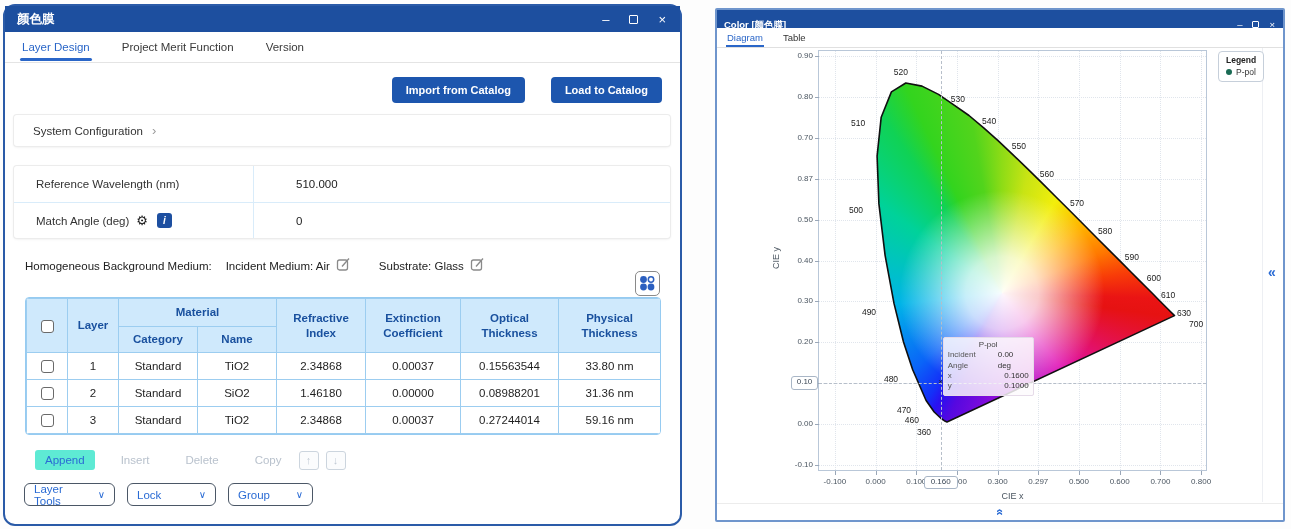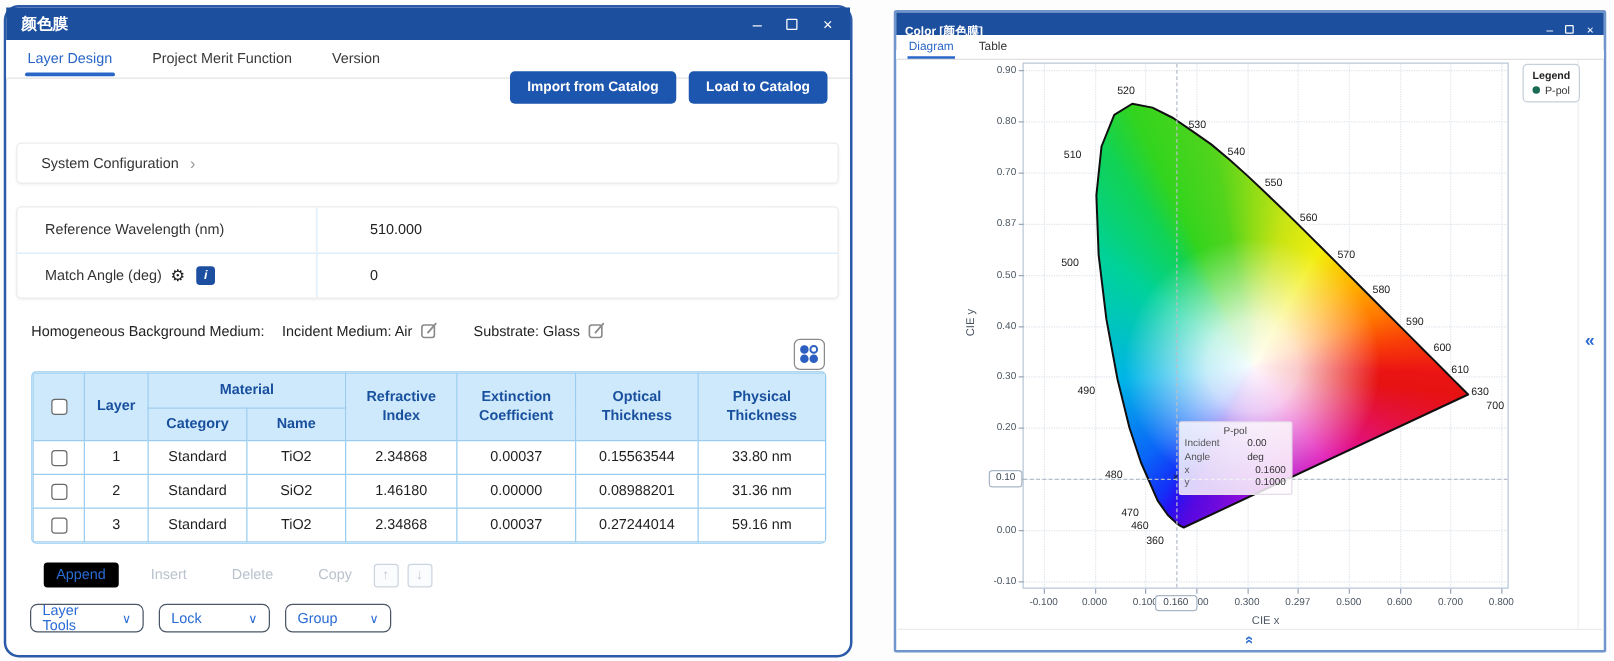--- a/index.html
+++ b/index.html
@@ -14,21 +14,21 @@
   .titlebar .ttl { font-size:12.5px; font-weight:bold; padding-left:12px; }
   .win-controls { margin-left:auto; display:flex; align-items:center; gap:20px; padding-right:14px; }
   .win-controls span { color:#fff; font-size:13px; line-height:1; cursor:default; }
   .max-sq { display:inline-block; width:9px; height:9px; border:1.5px solid #fff; border-radius:1px; }
   .tabbar { position:absolute; left:0; top:26px; right:0; height:31px; background:#fff;
     border-bottom:1px solid #e4e4e4; display:flex; align-items:center; gap:28px; padding-left:15px; }
   .tab { font-size:11.5px; color:#3a3a3a; padding:7px 2px 8px 2px; position:relative; }
   .tab.active { color:#2a66c8; }
   .tab.active::after { content:""; position:absolute; left:0; right:0; bottom:0; height:2.5px; background:#2a66c8; border-radius:2px; }
 
-  .catalog-btns { position:absolute; top:51px; right:18px; display:flex; gap:10px; }
+  .catalog-btns { position:absolute; top:71px; right:18px; display:flex; gap:26px; }
   .btn-blue { background:#1d56ae; color:#fff; font-size:11px; font-weight:bold; border:none;
     border-radius:4px; height:26px; padding:0 14px; }
 
   .card { position:absolute; background:#fff; border-radius:3px;
     box-shadow:0 0 0 1px #ececec, 0 1px 3px rgba(0,0,0,.10); }
   .sysconfig { top:109px; left:9px; width:656px; height:31px; display:flex; align-items:center; padding-left:19px; }
   .sysconfig .lbl { font-size:11.5px; color:#333; }
   .sysconfig .chev { color:#9a9a9a; font-size:13px; margin-left:9px; }
 
   .params { top:160px; left:9px; width:656px; height:72px; }
@@ -54,21 +54,21 @@
   table.layer-table { border-collapse:collapse; table-layout:fixed; width:634px; }
   .layer-table th, .layer-table td { border:1px solid #9ccdf0; text-align:center; vertical-align:middle; }
   .layer-table th { background:#cfe9fc; color:#19509e; font-size:11.5px; font-weight:bold; padding:2px 4px; line-height:1.25; }
   .layer-table thead tr:first-child th { height:28px; }
   .layer-table thead tr:last-child th { height:26px; }
   .layer-table td { background:#fff; color:#1f1f1f; font-size:11.5px; height:27px; }
   .cbx { display:inline-block; width:13px; height:13px; border:1.6px solid #6a6a6a; border-radius:3px; background:#fff; vertical-align:middle; }
 
   .row-actions { position:absolute; top:444px; left:30px; display:flex; align-items:center; }
   .act { font-size:11.5px; padding:4px 10px; border-radius:3px; }
-  .act.enabled { color:#2a6bd4; background:#000000; }
+  .act.enabled { color:#2a6bd4; background:#5eead4; }
   .act.disabled { color:#b9c2cd; }
   .row-actions .gap { width:16px; }
   .mv-btn { width:20px; height:19px; border:1px solid #ccd5de; border-radius:3px; background:#fbfcfd;
     color:#c0c9d4; font-size:11px; display:flex; align-items:center; justify-content:center; margin-left:7px; }
 
   .dropdown-row { position:absolute; top:477px; left:19px; display:flex; gap:12px; }
   .dd { height:23px; border:1.5px solid #4b5766; border-radius:6px; background:#fff; color:#2a6bd4;
     font-size:11.5px; display:flex; align-items:center; justify-content:space-between; padding:0 9px; }
   .dd .dd-lbl { margin-right:7px; }
   .dd.dd-layertools { width:91px; } .dd.dd-lock { width:89px; } .dd.dd-group { width:85px; }

